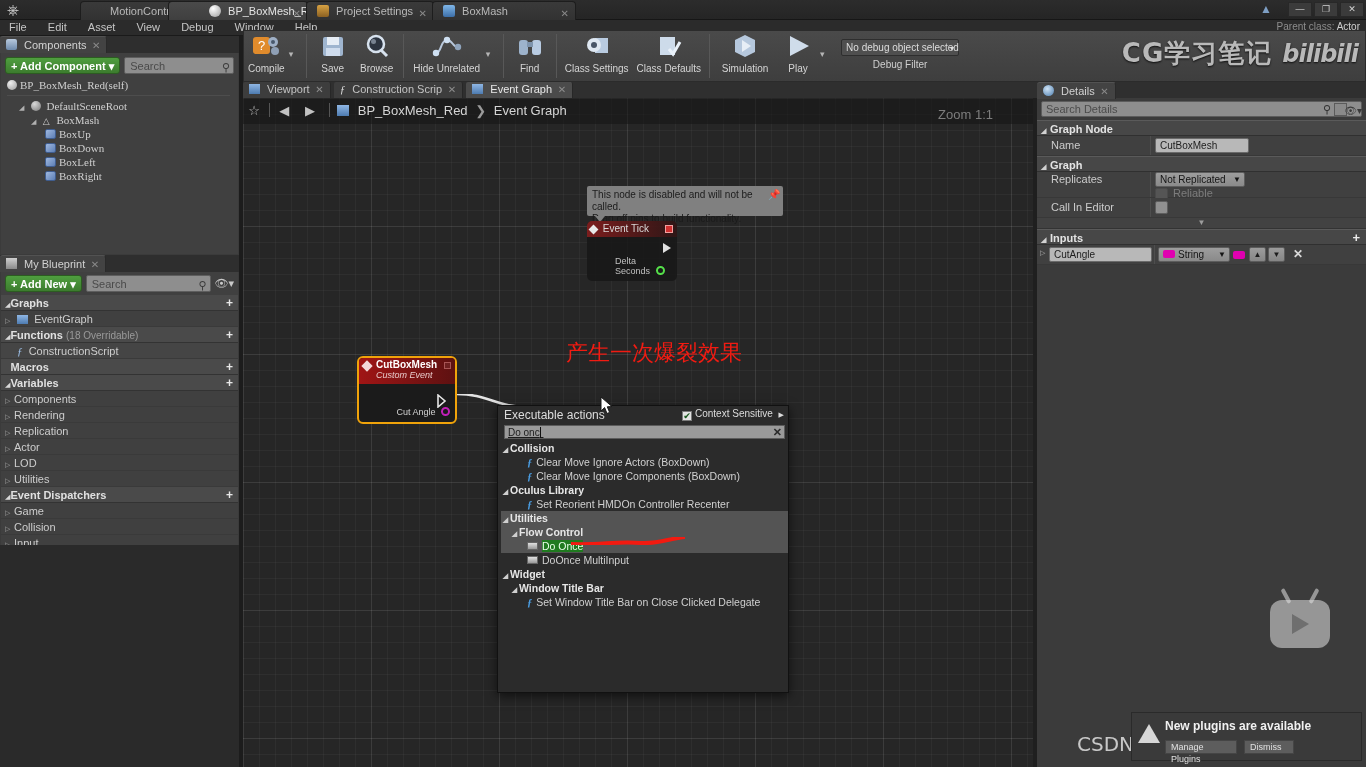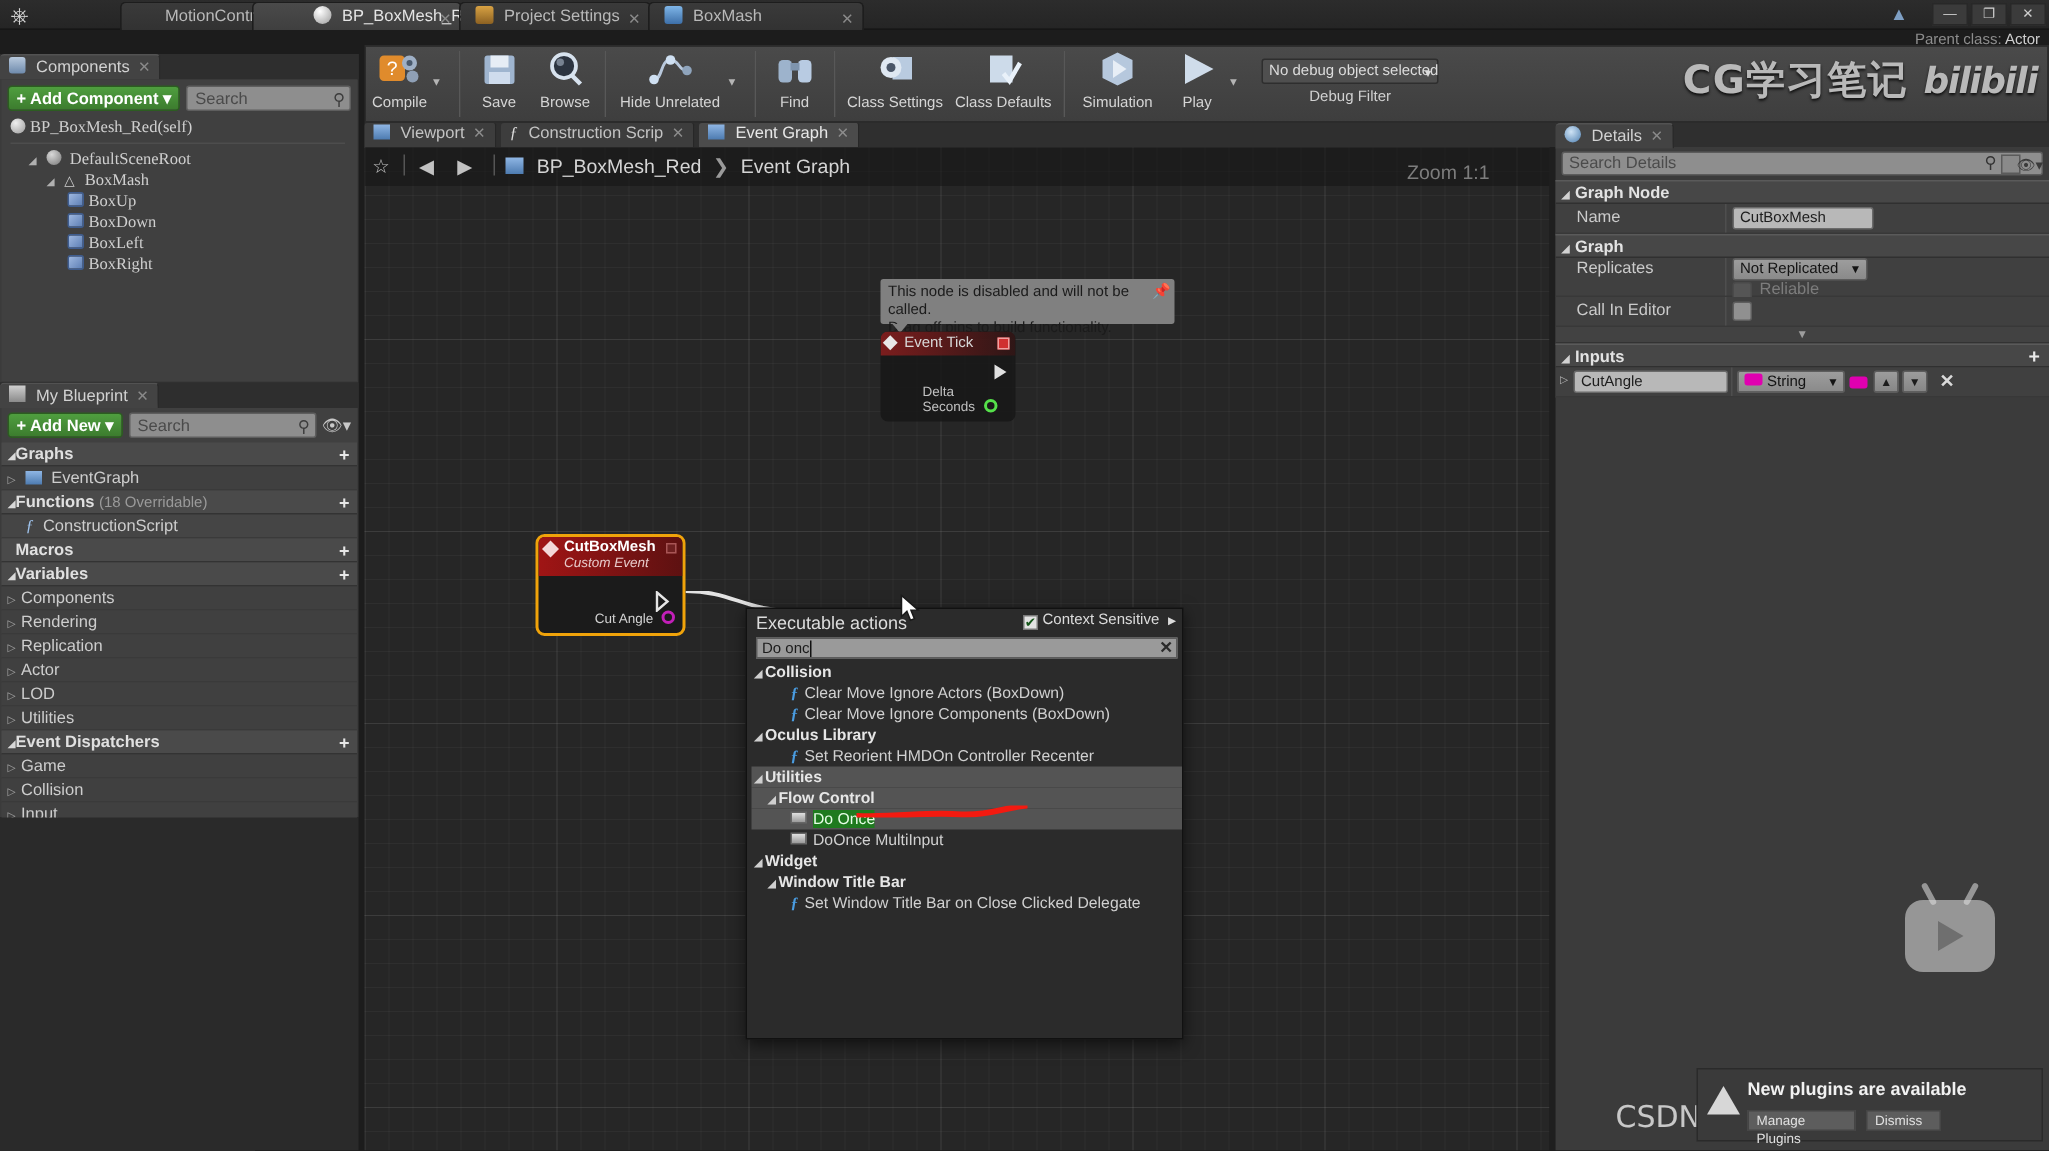--- a/index.html
+++ b/index.html
@@ -237,21 +237,21 @@
     position: absolute; left: 497px; top: 405px; width: 292px; height: 288px;
     background: #2b2b2b; border: 1px solid #111;
     box-shadow: 0 3px 10px rgba(0,0,0,0.6);
   }
   #am-head { height: 18px; background: #2b2b2b; position: relative; }
   #am-head .t { font-size: 12px; color: #dcdcdc; padding-left: 6px; line-height: 18px; }
   #am-head .ctx { position: absolute; right: 4px; top: 2px; font-size: 10px; color: #dcdcdc; }
   .chk { display:inline-block;width:10px;height:10px;background:#e3e3e3;border:1px solid #7a7a7a; vertical-align:-2px; margin-right:3px; color:#15561a; font-size:9px; text-align:center; line-height:9px;}
   #am-search {
     margin: 1px 3px 2px 6px; height: 14px; background: #9a9a9a; border: 1px solid #5c5c5c;
-    color: #1c1c1c; font-size: 10px; line-height: 13px; padding: 0 16px 0 3px; position: relative;
+    color: #1c1c1c; font-size: 10px; line-height: 13px; padding: 0 16px 0 3px; position: relative; text-decoration: underline;
   }
   #am-search .x { position:absolute; right:2px; top:0; color:#2b2b2b; font-size:11px; font-weight:bold;}
   .am-row { height: 14px; line-height: 14px; font-size: 10.5px; color: #d0d0d0; white-space: nowrap; }
   .am-cat { color: #e6e6e6; font-weight: bold; }
   .am-cat .ar { display:inline-block;width:9px;color:#cfcfcf;font-size:7px;text-align:center;}
   .am-row.sel-bg { background: #545454; }
   .am-f { color:#4a9ce0; font-style: italic; font-weight:bold; margin-right:4px; font-family:"Liberation Serif", serif; }
   .am-hl { background: #1f7a1f; color: #e8ffe8; }
   .am-icon-flow {
     display:inline-block; width:11px;height:8px; vertical-align:0px; margin-right:4px;
@@ -366,20 +366,29 @@
       <span class="tclose">✕</span>
     </div>
     <div class="grad-cap">▲</div>
     <div class="winbtns">
       <div class="winbtn">—</div>
       <div class="winbtn">❐</div>
       <div class="winbtn">✕</div>
     </div>
   </div>
 
+  <div class="menubar">
+    <span class="mi">File</span>
+    <span class="mi">Edit</span>
+    <span class="mi">Asset</span>
+    <span class="mi">View</span>
+    <span class="mi">Debug</span>
+    <span class="mi">Window</span>
+    <span class="mi">Help</span>
+  </div>
   <div class="parentclass">
     <span>Parent class:</span>
     <b>Actor</b>
   </div>
 
   <div class="panel" id="components-panel">
     <div class="panel-tabrow">
       <span class="panel-tab">
         <span class="picon" style="background:linear-gradient(#b8c9dd,#6e8aac);border-radius:2px;"></span>
         <span>Components</span>
@@ -654,20 +663,21 @@
       </div>
       <div style="position:absolute;right:6px;top:22px;">
         <span style="display:inline-block;width:0;height:0;border-left:8px solid #e0e0e0;border-top:5px solid transparent;border-bottom:5px solid transparent;"></span>
       </div>
       <div style="position:absolute;right:5px;bottom:5px;font-size:9px;color:#c0c0c0;margin-left:28px;">
         <span>Delta Seconds</span>
         <span class="pin-circle" style="border-color:#55e04a;vertical-align:-1px;margin-left:3px;"></span>
       </div>
     </div>
 
+    <div style="position:absolute;left:323px;top:240px;font-size:22px;color:#f11b12;font-family:'DejaVu Sans',sans-serif;">产生一次爆裂效果</div>
 
     <div class="node-cut">
       <div class="hdr">
         <span class="dia2"></span>
         <div class="title" style="padding-left:13px;">CutBoxMesh</div>
         <div class="sub">Custom Event</div>
         <span class="sq"></span>
       </div>
       <div style="position:absolute;right:7px;top:36px;">
         <span style="display:inline-block;width:0;height:0;border-left:9px solid transparent;border-top:6px solid transparent;border-bottom:6px solid transparent;box-shadow:none;"></span>

